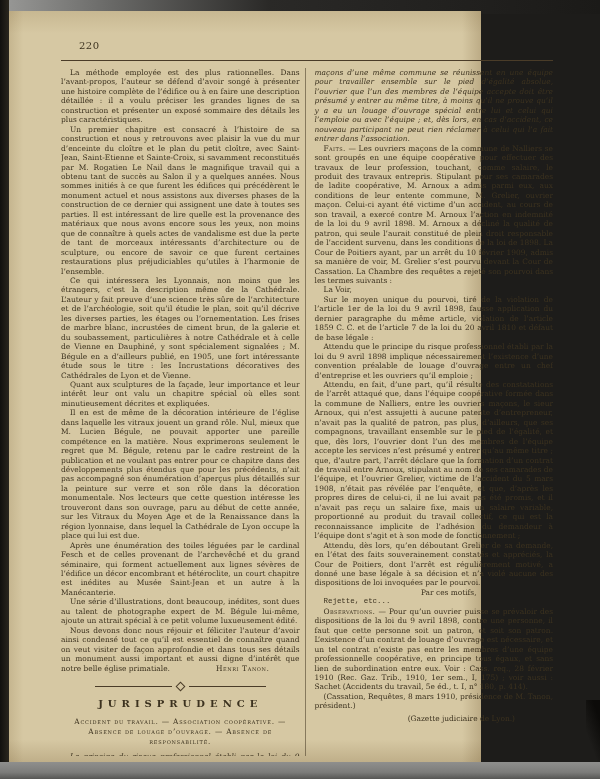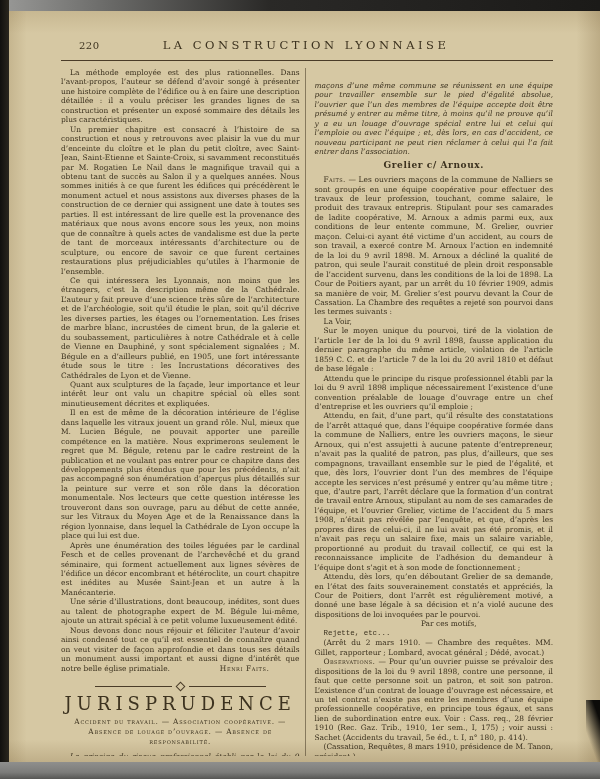--- a/index.html
+++ b/index.html
@@ -20,21 +20,21 @@
   .left-edge{
     position:absolute;left:0;top:0;width:9px;height:779px;
     background:linear-gradient(90deg,#11100e 0%,#2a261e 100%);
   }
   .corner-shadow{
     position:absolute;right:0;top:700px;width:14px;height:62px;
     background:linear-gradient(250deg,#0c0b09 20%,rgba(12,11,9,0) 70%);
   }
   
   .page{
-    position:absolute;left:9px;top:11px;width:591px;height:751px;
+    position:absolute;left:9px;top:11px;width:472px;height:751px;
     background:
       linear-gradient(90deg,rgba(120,95,50,.18) 0%,rgba(120,95,50,0) 3%,rgba(120,95,50,0) 96%,rgba(110,85,45,.25) 100%),
       linear-gradient(180deg,rgba(125,100,55,.16) 0%,rgba(125,100,55,0) 3%,rgba(125,100,55,0) 97%,rgba(110,85,45,.22) 100%),
       #d6c8a3;
     color:#3c321f;
     box-sizing:border-box;
   }
   .page-header{
     position:absolute;left:52px;top:24px;width:490px;height:24px;
   }
@@ -56,36 +56,36 @@
   .col{
     width:239px;overflow:hidden;
     font-size:7.45px;line-height:9.45px;text-align:justify;
   }
   .col-left{padding-right:3px;}
   .col-right{padding-left:9px;}
   .col-rule{
     width:1px;background:rgba(70,56,36,.55);margin-left:2px;
   }
   p{margin:0;text-indent:9px;}
-  .no-indent{text-indent:0;margin-top:13px;}
+  .no-indent{text-indent:0;}
   .italic{font-style:italic;}
   .sc{font-variant:small-caps;letter-spacing:.4px;}
   .sig{float:right;padding-right:30px;font-variant:small-caps;letter-spacing:.6px;}
   .divider{
     display:flex;align-items:center;justify-content:center;
     margin:9px 34px 6px 34px;height:9px;
   }
   .divider .dline{flex:1;border-top:1px solid #4a3c28;}
   .divider .diamond{
     width:5px;height:5px;margin:0 5px;
     border:1px solid #4a3c28;transform:rotate(45deg);background:transparent;
   }
   .juris-heading{
-    text-align:center;font-size:18px;letter-spacing:5px;
-    margin:8px 0 9px 0;text-indent:0;font-weight:400;
+    text-align:center;font-size:10px;letter-spacing:5px;
+    margin:8px 0 9px 0;text-indent:0;font-weight:700;
   }
   .headnote{
     text-align:center;font-variant:small-caps;letter-spacing:.8px;
     font-size:7.4px;line-height:10px;margin:0 6px 5px 6px;text-indent:0;
   }
   .case-title{
     text-align:center;font-weight:bold;font-size:9px;
     margin:4px 0 5px 0;text-indent:0;letter-spacing:.6px;
   }
   .motifs{text-indent:30px;text-align:center;}
@@ -99,66 +99,63 @@
 <body>
 
 <div class="top-band"></div>
 <div class="left-edge"></div>
 <div class="bottom-band"></div>
 
 <div class="page">
 
   <div class="page-header">
     <span class="page-number">220</span>
-    <span class="journal-title">LA CONSTRUCTION LYONNAISE</span>
   </div>
   <div class="header-rule"></div>
 
   <div class="columns">
 
     <div class="col col-left">
       <p>La méthode employée est des plus rationnelles. Dans l’avant-propos, l’auteur se défend d’avoir songé à présenter une histoire complète de l’édifice ou à en faire une description détaillée : il a voulu préciser les grandes lignes de sa construction et présenter un exposé sommaire des détails les plus caractéristiques.</p>
       <p>Un premier chapitre est consacré à l’histoire de sa construction et nous y retrouvons avec plaisir la vue du mur d’enceinte du cloître et le plan du petit cloître, avec Saint-Jean, Saint-Etienne et Sainte-Croix, si savamment reconstitués par M. Rogatien Le Nail dans le magnifique travail qui a obtenu tant de succès au Salon il y a quelques années. Nous sommes initiés à ce que furent les édifices qui précédèrent le monument actuel et nous assistons aux diverses phases de la construction de ce dernier qui assignent une date à toutes ses parties. Il est intéressant de lire quelle est la provenance des matériaux que nous avons encore sous les yeux, non moins que de connaître à quels actes de vandalisme est due la perte de tant de morceaux intéressants d’architecture ou de sculpture, ou encore de savoir ce que furent certaines restaurations plus préjudiciables qu’utiles à l’harmonie de l’ensemble.</p>
       <p>Ce qui intéressera les Lyonnais, non moins que les étrangers, c’est la description même de la Cathédrale. L’auteur y fait preuve d’une science très sûre de l’architecture et de l’archéologie, soit qu’il étudie le plan, soit qu’il décrive les diverses parties, les étages ou l’ornementation. Les frises de marbre blanc, incrustées de ciment brun, de la galerie et du soubassement, particulières à notre Cathédrale et à celle de Vienne en Dauphiné, y sont spécialement signalées ; M. Bégule en a d’ailleurs publié, en 1905, une fort intéressante étude sous le titre : les Incrustations décoratives des Cathédrales de Lyon et de Vienne.</p>
       <p>Quant aux sculptures de la façade, leur importance et leur intérêt leur ont valu un chapitre spécial où elles sont minutieusement décrites et expliquées.</p>
       <p>Il en est de même de la décoration intérieure de l’église dans laquelle les vitraux jouent un grand rôle. Nul, mieux que M. Lucien Bégule, ne pouvait apporter une pareille compétence en la matière. Nous exprimerons seulement le regret que M. Bégule, retenu par le cadre restreint de la publication et ne voulant pas entrer pour ce chapitre dans des développements plus étendus que pour les précédents, n’ait pas accompagné son énumération d’aperçus plus détaillés sur la peinture sur verre et son rôle dans la décoration monumentale. Nos lecteurs que cette question intéresse les trouveront dans son ouvrage, paru au début de cette année, sur les Vitraux du Moyen Age et de la Renaissance dans la région lyonnaise, dans lequel la Cathédrale de Lyon occupe la place qui lui est due.</p>
       <p>Après une énumération des toiles léguées par le cardinal Fesch et de celles provenant de l’archevêché et du grand séminaire, qui forment actuellement aux lignes sévères de l’édifice un décor encombrant et hétéroclite, un court chapitre est inédites au Musée Saint-Jean et un autre à la Manécanterie.</p>
       <p>Une série d’illustrations, dont beaucoup, inédites, sont dues au talent de photographe expert de M. Bégule lui-même, ajoute un attrait spécial à ce petit volume luxueusement édité.</p>
-      <p><span>Nous devons donc nous réjouir et féliciter l’auteur d’avoir ainsi condensé tout ce qu’il est essentiel de connaître quand on veut visiter de façon approfondie et dans tous ses détails un monument aussi important et aussi digne d’intérêt que notre belle église primatiale.</span><span class="sig">Henri Faits.</span></p>
+      <p><span>Nous devons donc nous réjouir et féliciter l’auteur d’avoir ainsi condensé tout ce qu’il est essentiel de connaître quand on veut visiter de façon approfondie et dans tous ses détails un monument aussi important et aussi digne d’intérêt que notre belle église primatiale.</span><span class="sig">Henri Tanon.</span></p>
 
       <div class="divider">
         <span class="dline"></span>
         <span class="diamond"></span>
         <span class="dline"></span>
       </div>
 
       <p class="juris-heading">JURISPRUDENCE</p>
       <p class="headnote">Accident du travail. — Association coopérative. — Absence de louage d’ouvrage. — Absence de responsabilité.</p>
       <p class="italic">Le principe du risque professionnel établi par la loi du 9 avril 1898 implique nécessairement l’existence d’une convention préalable de louage d’ouvrage entre un chef d’entreprise et des ouvriers qu’il emploie.</p>
 
     </div>
 
     <div class="col-rule"></div>
 
     <div class="col col-right">
       <p class="italic no-indent">maçons d’une même commune se réunissent en une équipe pour travailler ensemble sur le pied d’égalité absolue, l’ouvrier que l’un des membres de l’équipe accepte doit être présumé y entrer au même titre, à moins qu’il ne prouve qu’il y a eu un louage d’ouvrage spécial entre lui et celui qui l’emploie ou avec l’équipe ; et, dès lors, en cas d’accident, ce nouveau participant ne peut rien réclamer à celui qui l’a fait entrer dans l’association.</p>
 
-      <p class="case-title">Grelier c/ Arnoux.</p>
 
       <p><span class="sc">Faits.</span><span> — Les ouvriers maçons de la commune de Nalliers se sont groupés en une équipe coopérative pour effectuer des travaux de leur profession, touchant, comme salaire, le produit des travaux entrepris. Stipulant pour ses camarades de ladite coopérative, M. Arnoux a admis parmi eux, aux conditions de leur entente commune, M. Grelier, ouvrier maçon. Celui-ci ayant été victime d’un accident, au cours de son travail, a exercé contre M. Arnoux l’action en indemnité de la loi du 9 avril 1898. M. Arnoux a décliné la qualité de patron, qui seule l’aurait constitué de plein droit responsable de l’accident survenu, dans les conditions de la loi de 1898. La Cour de Poitiers ayant, par un arrêt du 10 février 1909, admis sa manière de voir, M. Grelier s’est pourvu devant la Cour de Cassation. La Chambre des requêtes a rejeté son pourvoi dans les termes suivants :</span></p>
 
       <p>La Voir,</p>
       <p>Sur le moyen unique du pourvoi, tiré de la violation de l’article 1er de la loi du 9 avril 1898, fausse application du dernier paragraphe du même article, violation de l’article 1859 C. C. et de l’article 7 de la loi du 20 avril 1810 et défaut de base légale :</p>
       <p>Attendu que le principe du risque professionnel établi par la loi du 9 avril 1898 implique nécessairement l’existence d’une convention préalable de louage d’ouvrage entre un chef d’entreprise et les ouvriers qu’il emploie ;</p>
       <p>Attendu, en fait, d’une part, qu’il résulte des constatations de l’arrêt attaqué que, dans l’équipe coopérative formée dans la commune de Nalliers, entre les ouvriers maçons, le sieur Arnoux, qui n’est assujetti à aucune patente d’entrepreneur, n’avait pas la qualité de patron, pas plus, d’ailleurs, que ses compagnons, travaillant ensemble sur le pied de l’égalité, et que, dès lors, l’ouvrier dont l’un des membres de l’équipe accepte les services n’est présumé y entrer qu’au même titre ; que, d’autre part, l’arrêt déclare que la formation d’un contrat de travail entre Arnoux, stipulant au nom de ses camarades de l’équipe, et l’ouvrier Grelier, victime de l’accident du 5 mars 1908, n’était pas révélée par l’enquête, et que, d’après les propres dires de celui-ci, il ne lui avait pas été promis, et il n’avait pas reçu un salaire fixe, mais un salaire variable, proportionné au produit du travail collectif, ce qui est la reconnaissance implicite de l’adhésion du demandeur à l’équipe dont s’agit et à son mode de fonctionnement ;</p>
       <p>Attendu, dès lors, qu’en déboutant Grelier de sa demande, en l’état des faits souverainement constatés et appréciés, la Cour de Poitiers, dont l’arrêt est régulièrement motivé, a donné une base légale à sa décision et n’a violé aucune des dispositions de loi invoquées par le pourvoi.</p>
 
       <p class="motifs">Par ces motifs,</p>
       <p class="rejette">Rejette, etc...</p>
-      <p>(Arrêt du 2 mars 1910. — Chambre des requêtes. MM. Gillet, rapporteur ; Lombard, avocat général ; Dédé, avocat.)</p>
 
       <p><span class="sc">Observations.</span><span> — Pour qu’un ouvrier puisse se prévaloir des dispositions de la loi du 9 avril 1898, contre une personne, il faut que cette personne soit un patron, et soit son patron. L’existence d’un contrat de louage d’ouvrage est nécessaire, et un tel contrat n’existe pas entre les membres d’une équipe professionnelle coopérative, en principe tous égaux, et sans lien de subordination entre eux. Voir : Cass. req., 28 février 1910 (Rec. Gaz. Trib., 1910, 1er sem., I, 175) ; voir aussi : Sachet (Accidents du travail, 5e éd., t. I, n° 180, p. 414).</span></p>
 
       <p>(Cassation, Requêtes, 8 mars 1910, présidence de M. Tanon, président.)</p>
       <p class="source-line">(Gazette judiciaire de Lyon.)</p>
     </div>
 
   </div>
 </div>
 

